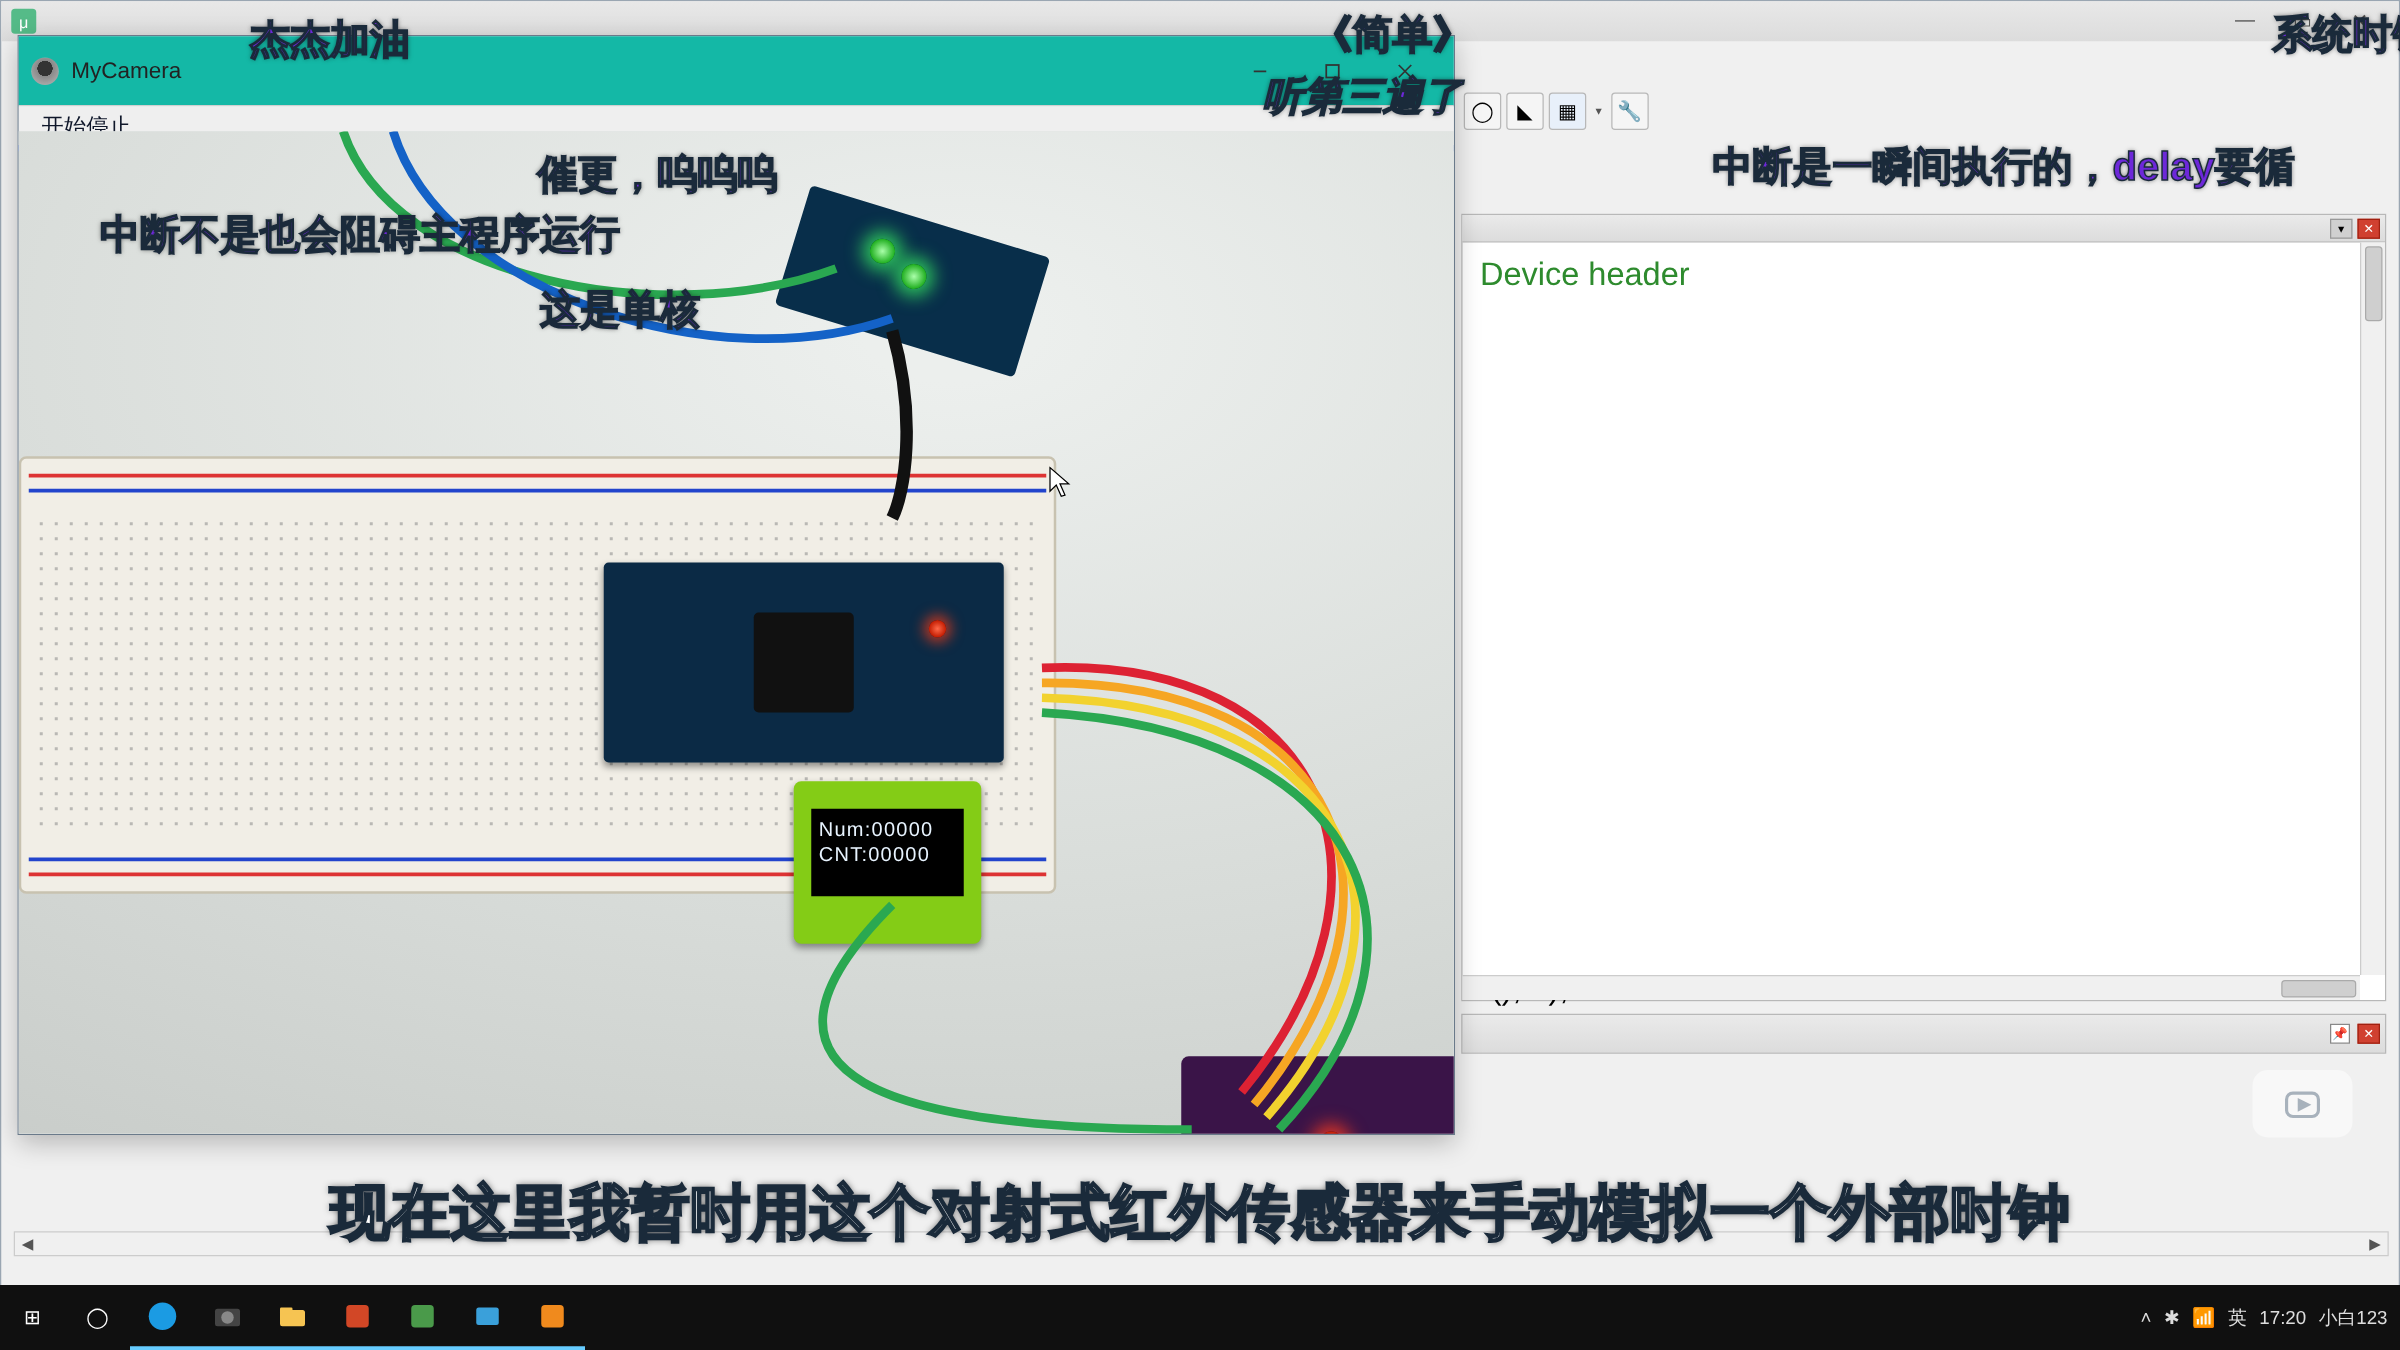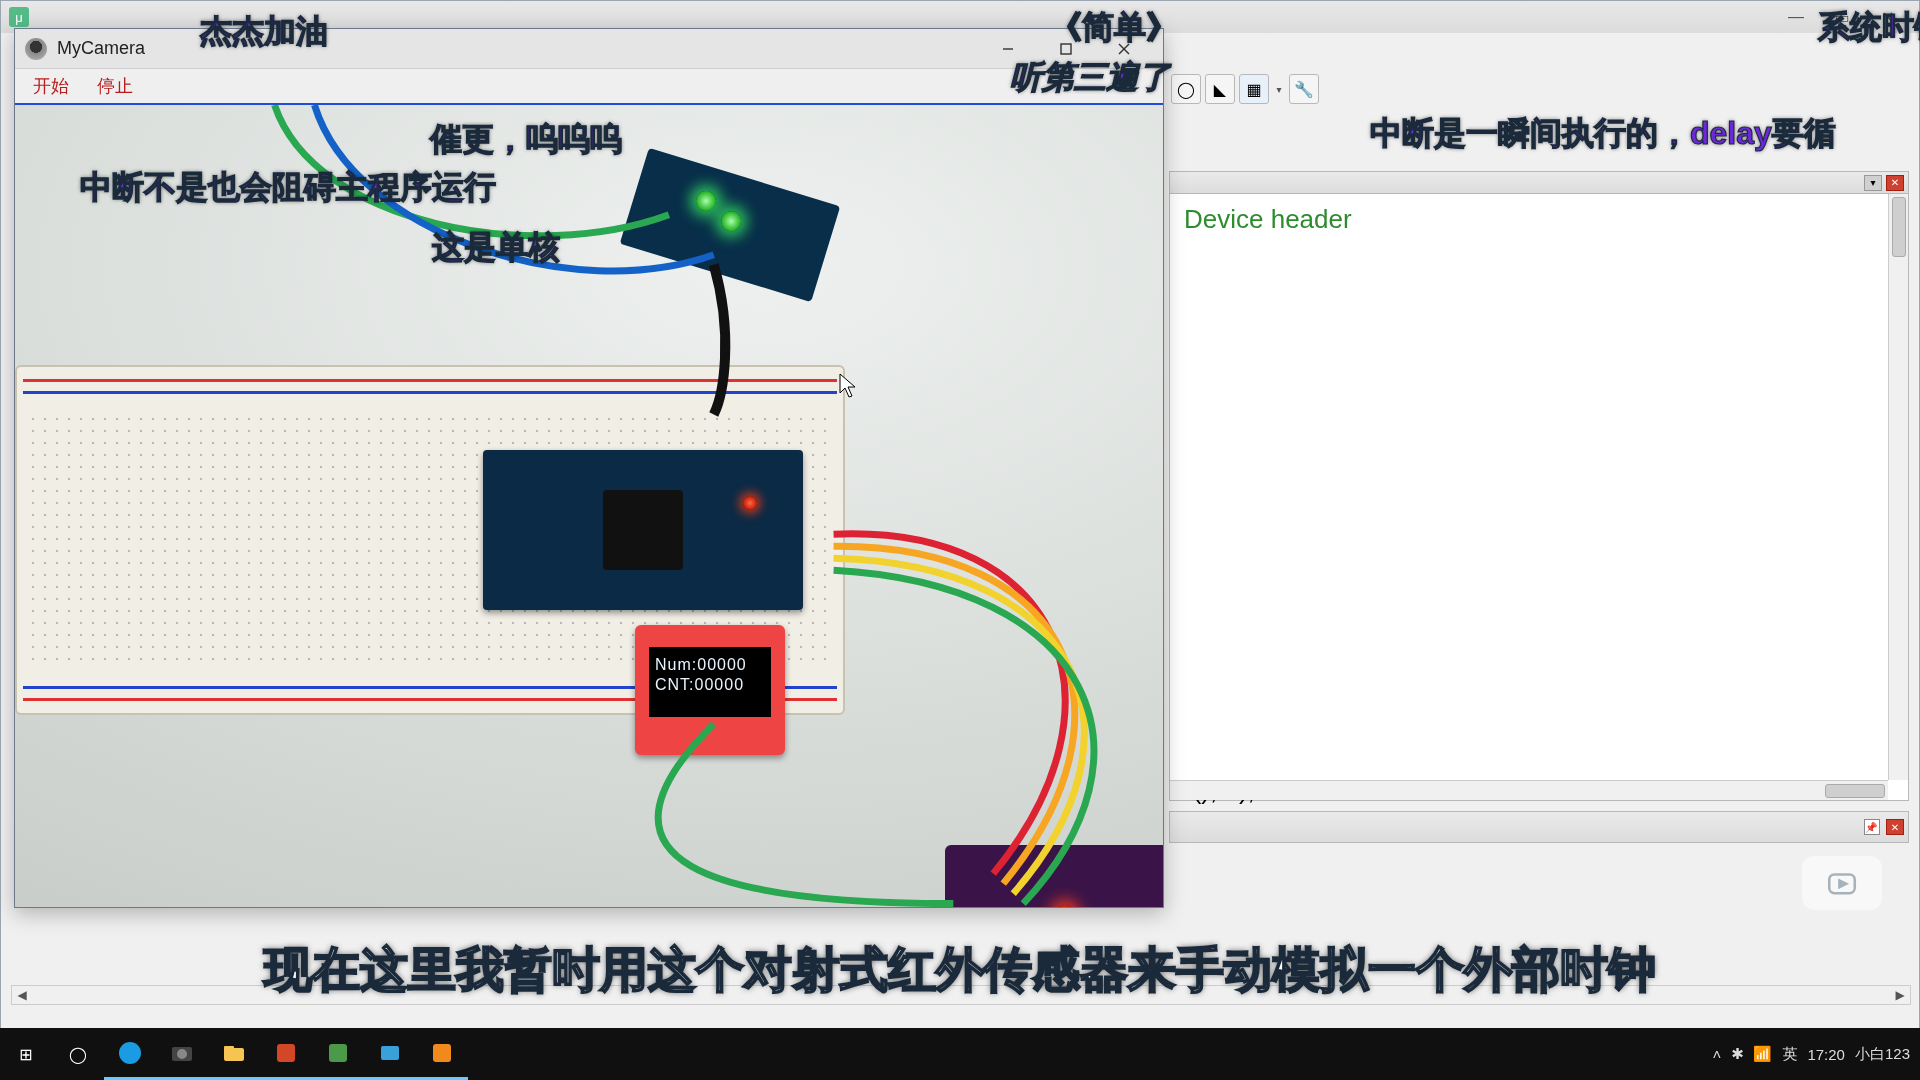--- a/index.html
+++ b/index.html
@@ -32,43 +32,43 @@
 
   .output-area { position:absolute; top:920px; left:10px; width:1900px; height:64px; background:#fff; border:1px solid #b8b8b8; font-family:Consolas,monospace; font-size:19px; color:#000; padding:4px 8px; white-space:pre; overflow:hidden; }
   .output-scroll { position:absolute; bottom:0; left:10px; width:1900px; height:20px; background:#f0f0f0; border:1px solid #ccc; }
   .output-scroll .arrow { position:absolute; top:0; width:20px; height:18px; display:flex; align-items:center; justify-content:center; color:#555; font-size:12px; }
 
   .statusbar { position:absolute; bottom:0; left:0; width:1920px; height:28px; background:linear-gradient(#eaeaea,#e0e0e0); border-top:1px solid #b0b0b0; display:flex; align-items:center; font-size:15px; color:#333; }
   .statusbar .seg { padding:0 14px; border-left:1px solid #c0c0c0; height:100%; display:flex; align-items:center; }
 
   
   .camera { position:absolute; left:14px; top:28px; width:1150px; height:880px; background:#fff; border:1px solid #6a7a8a; box-shadow:0 6px 20px rgba(0,0,0,.25); }
-  .cam-title { height:40px; background:#e5e5e5; display:flex; align-items:center; padding:0 10px; font-size:18px; color:#222; border-bottom:1px solid #d0d0d0; }
+  .cam-title { height:56px; background:#14b8a6; display:flex; align-items:center; padding:0 10px; font-size:18px; color:#222; border-bottom:1px solid #d0d0d0; }
   .cam-title .cam-icon { width:22px; height:22px; border-radius:50%; background:#e8e8e8 radial-gradient(circle at 50% 40%,#333 35%,#888 36%,#bbb); margin-right:10px; }
   .cam-title .spacer { flex:1; }
   .cam-wbtn { width:58px; height:38px; display:flex; align-items:center; justify-content:center; color:#333; }
   .cam-wbtn svg { width:14px; height:14px; stroke:#333; stroke-width:1.4; fill:none; }
-  .cam-menu { height:36px; background:#efefef; border-bottom:2px solid #1d4ed8; display:flex; align-items:center; gap:28px; padding-left:18px; font-size:18px; color:#b91c1c; }
+  .cam-menu { height:36px; background:#efefef; border-bottom:5px solid #1d4ed8; display:flex; align-items:center; padding-left:18px; font-size:18px; color:#0f172a; }
   .cam-menu span { cursor:default; }
 
   .cam-view { position:absolute; top:76px; left:0; right:0; bottom:0; background:#dfe3e2; overflow:hidden; }
 
   
   .bg-plane { position:absolute; inset:0; background:
       radial-gradient(1400px 800px at 65% 20%, #ecefed 5%, #d9ddda 55%, #c8ccc9 100%); }
   .breadboard { position:absolute; left:0; top:260px; width:830px; height:350px; background:#f1eee6; border:2px solid #c8c2b0; border-radius:6px; }
   .rail { position:absolute; left:6px; right:6px; height:3px; background:#d33; }
   .rail.blue { background:#24c; }
   .holes { position:absolute; left:10px; right:10px; top:46px; bottom:46px;
            background-image:radial-gradient(#8b8b8b 1.3px, transparent 1.6px);
            background-size:12px 12px; opacity:.55; }
   .mcu { position:absolute; left:468px; top:345px; width:320px; height:160px; background:#0b2a45; border-radius:4px; box-shadow:0 3px 6px rgba(0,0,0,.4); }
   .mcu .chip { position:absolute; left:120px; top:40px; width:80px; height:80px; background:#111; border-radius:4px; }
   .mcu .led { position:absolute; width:14px; height:14px; border-radius:50%; background:radial-gradient(circle,#ff6a4a,#c21b00 70%); box-shadow:0 0 10px 4px rgba(255,60,20,.7); }
-  .oled { position:absolute; left:620px; top:520px; width:150px; height:130px; background:#ef4444; border-radius:6px; box-shadow:0 3px 6px rgba(0,0,0,.4); }
+  .oled { position:absolute; left:620px; top:520px; width:150px; height:130px; background:#84cc16; border-radius:6px; box-shadow:0 3px 6px rgba(0,0,0,.4); }
   .oled .screen { position:absolute; left:14px; top:22px; right:14px; height:70px; background:#000; color:#e8f4ff; font-family:Consolas,monospace; font-size:16px; padding:8px 6px; letter-spacing:1px; line-height:20px; }
   .sensor-top { position:absolute; left:615px; top:70px; width:200px; height:100px; background:#082e4a; border-radius:4px; transform:rotate(17deg); }
   .sensor-top .gled { position:absolute; width:20px; height:20px; border-radius:50%; background:radial-gradient(circle,#aaffaa,#1fae1f 70%); box-shadow:0 0 14px 6px rgba(60,255,100,.7); }
   .sensor-bot { position:absolute; left:930px; top:740px; width:230px; height:120px; background:#3a1448; border-radius:6px; }
   .sensor-bot .rled { position:absolute; left:110px; top:60px; width:20px;height:20px;border-radius:50%;background:radial-gradient(circle,#ff8a7a,#c21b00 70%);box-shadow:0 0 14px 6px rgba(255,60,30,.8);}
   .wires { position:absolute; inset:0; pointer-events:none; }
 
   
   .danmu { position:absolute; color:#6d28d9; font-size:32px; font-weight:600;
            -webkit-text-stroke:1.2px #1a2a3a; text-shadow:0 0 4px rgba(0,0,0,.6); white-space:nowrap; }

